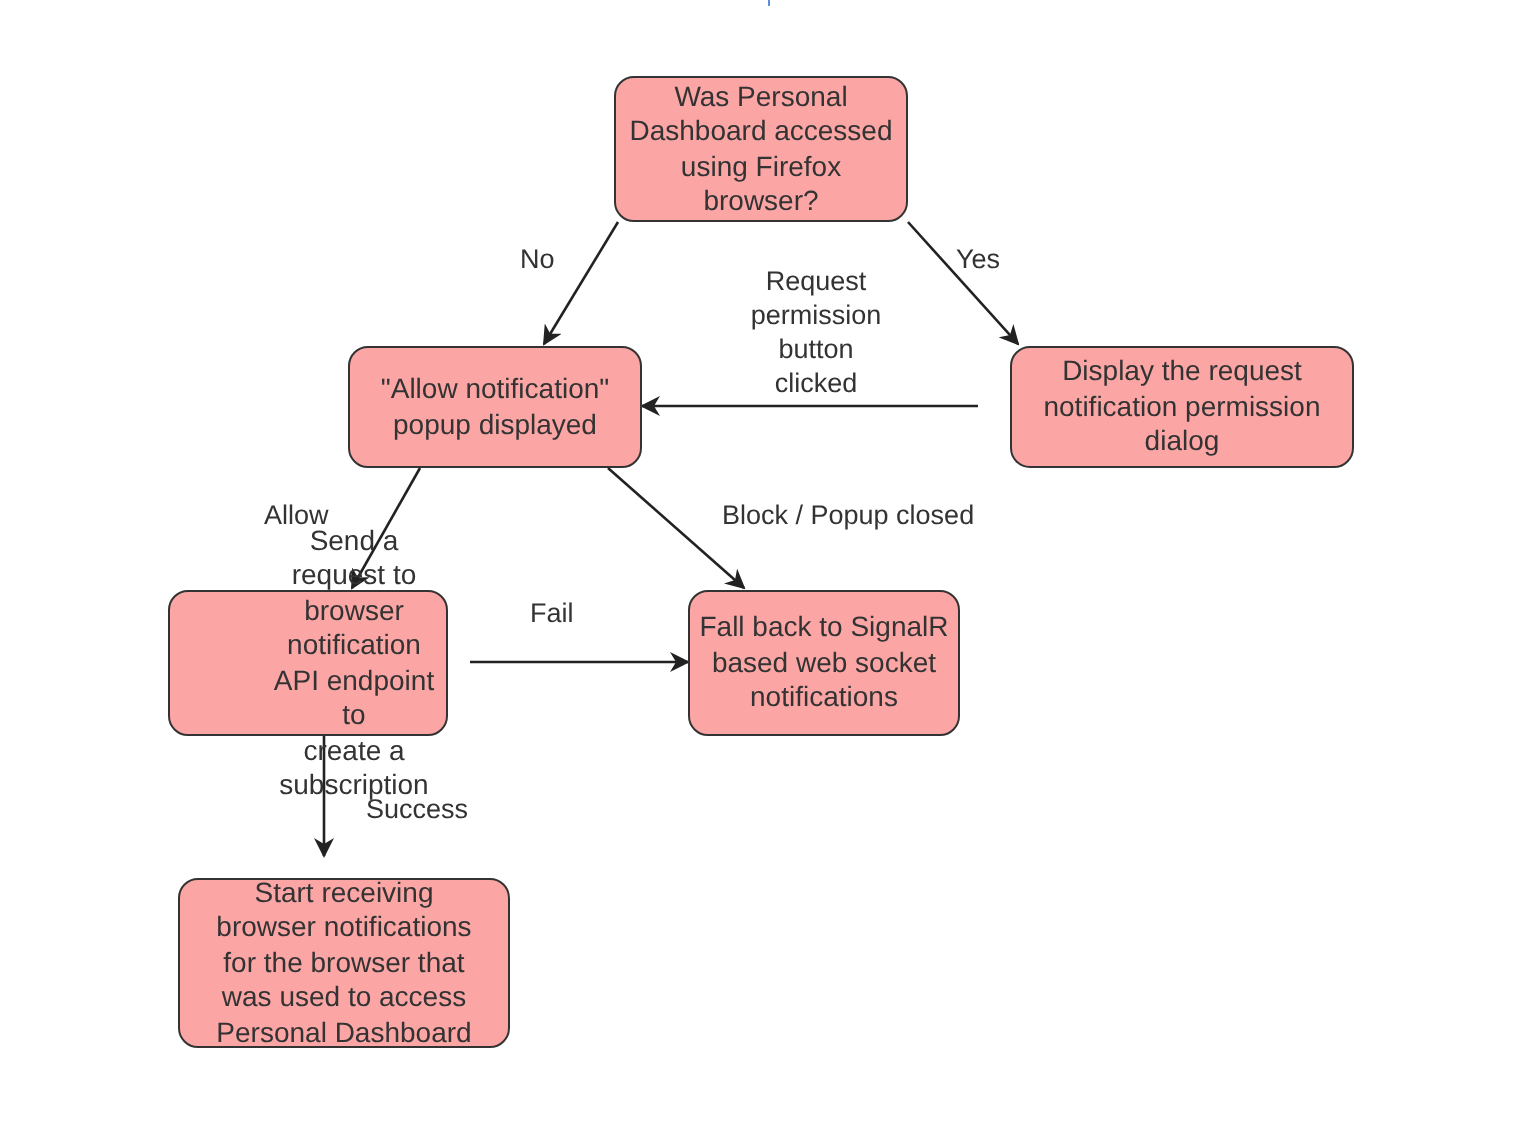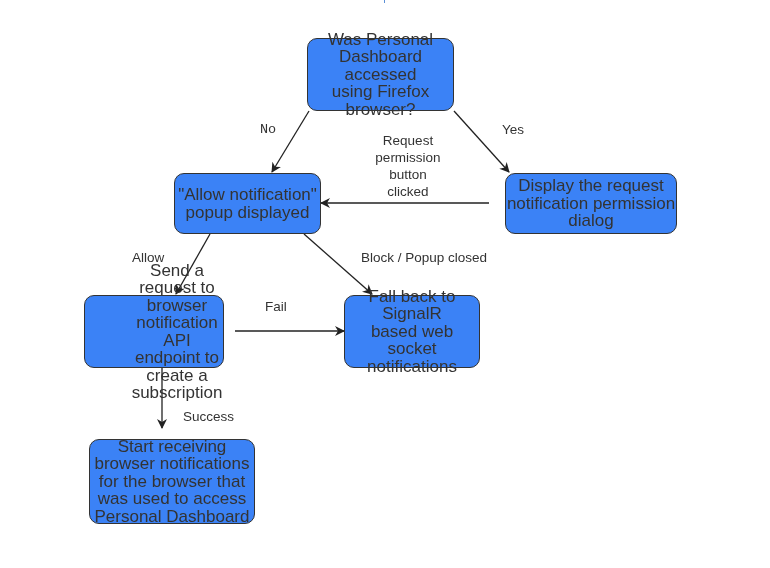--- a/index.html
+++ b/index.html
@@ -1,21 +1,21 @@
 <!DOCTYPE html>
 <html><head>
 <meta charset="utf-8">
 <style>
   html, body { margin: 0; padding: 0; background: #ffffff; }
   body { width: 770px; height: 568px; position: relative; overflow: hidden;
          font-family: "Liberation Sans", sans-serif; color: #333333; }
   #canvas { position: absolute; left: 0; top: 0; }
   .node { position: absolute; box-sizing: border-box; border: 1.3px solid #333;
-          border-radius: 10px; background: #3b82f6; display: flex; align-items: center;
-          justify-content: center; text-align: center; font-size: 17px; line-height: 17.5px;
+          border-radius: 10px; background: #fca5a5; display: flex; align-items: center;
+          justify-content: center; text-align: center; font-size: 14px; line-height: 17.5px;
           color: #333; white-space: pre-line; }
   .lbl { position: absolute; font-size: 13.5px; line-height: 17px; color: #333;
          text-align: center; white-space: pre-line; }
   .tick { position: absolute; left: 384px; top: 0px; width: 1px; height: 3px; background: #5b8fd6; }
 </style>
 </head>
 <body>
 
 <div class="tick"></div>
 
@@ -54,22 +54,22 @@
 <div class="node" style="left:344px; top:295px; width:136px; height:73px;">Fall back to SignalR
 based web socket
 notifications</div>
 
 <div class="node" style="left:89px; top:439px; width:166px; height:85px;">Start receiving
 browser notifications
 for the browser that
 was used to access
 Personal Dashboard</div>
 
-<div class="lbl" style="left:260px; top:121px;font-family:Liberation Mono, monospace;">No</div>
-<div class="lbl" style="left:502px; top:121px;">Yes</div>
+<div class="lbl" style="left:260px; top:121px;">No</div>
+<div class="lbl" style="left:478px; top:121px;">Yes</div>
 <div class="lbl" style="left:368px; top:132px; width:80px;">Request
 permission
 button
 clicked</div>
 <div class="lbl" style="left:132px; top:249px;">Allow</div>
 <div class="lbl" style="left:361px; top:249px;">Block / Popup closed</div>
 <div class="lbl" style="left:265px; top:298px;">Fail</div>
-<div class="lbl" style="left:183px; top:408px;">Success</div>
+<div class="lbl" style="left:183px; top:396px;">Success</div>
 
 </body></html>

